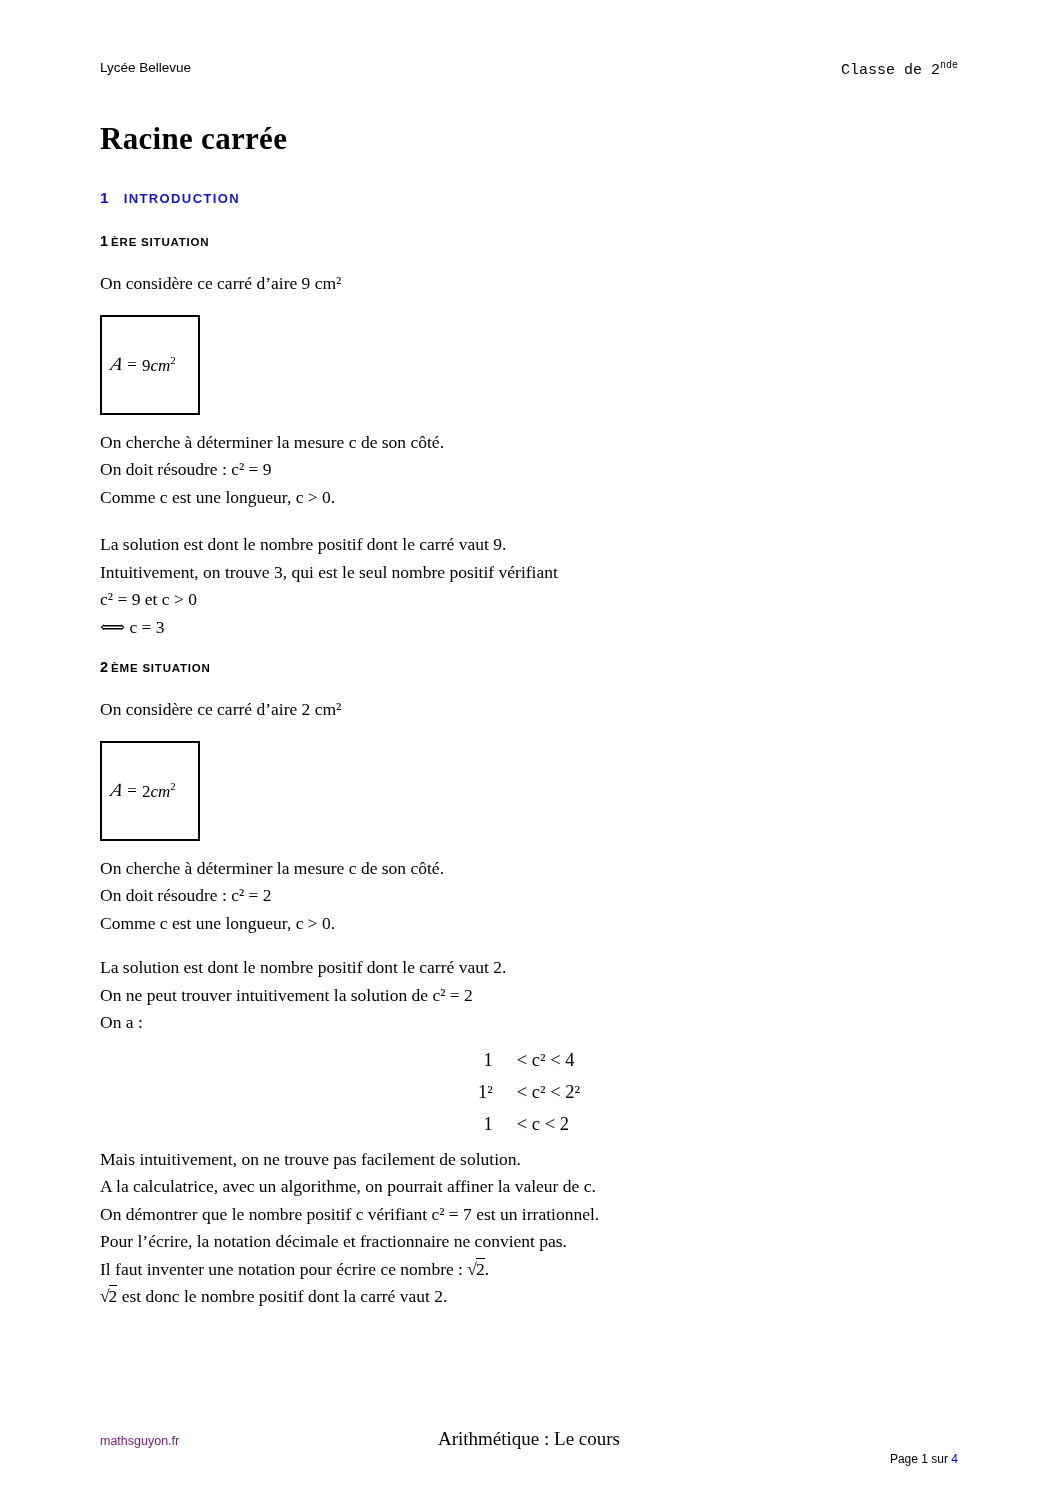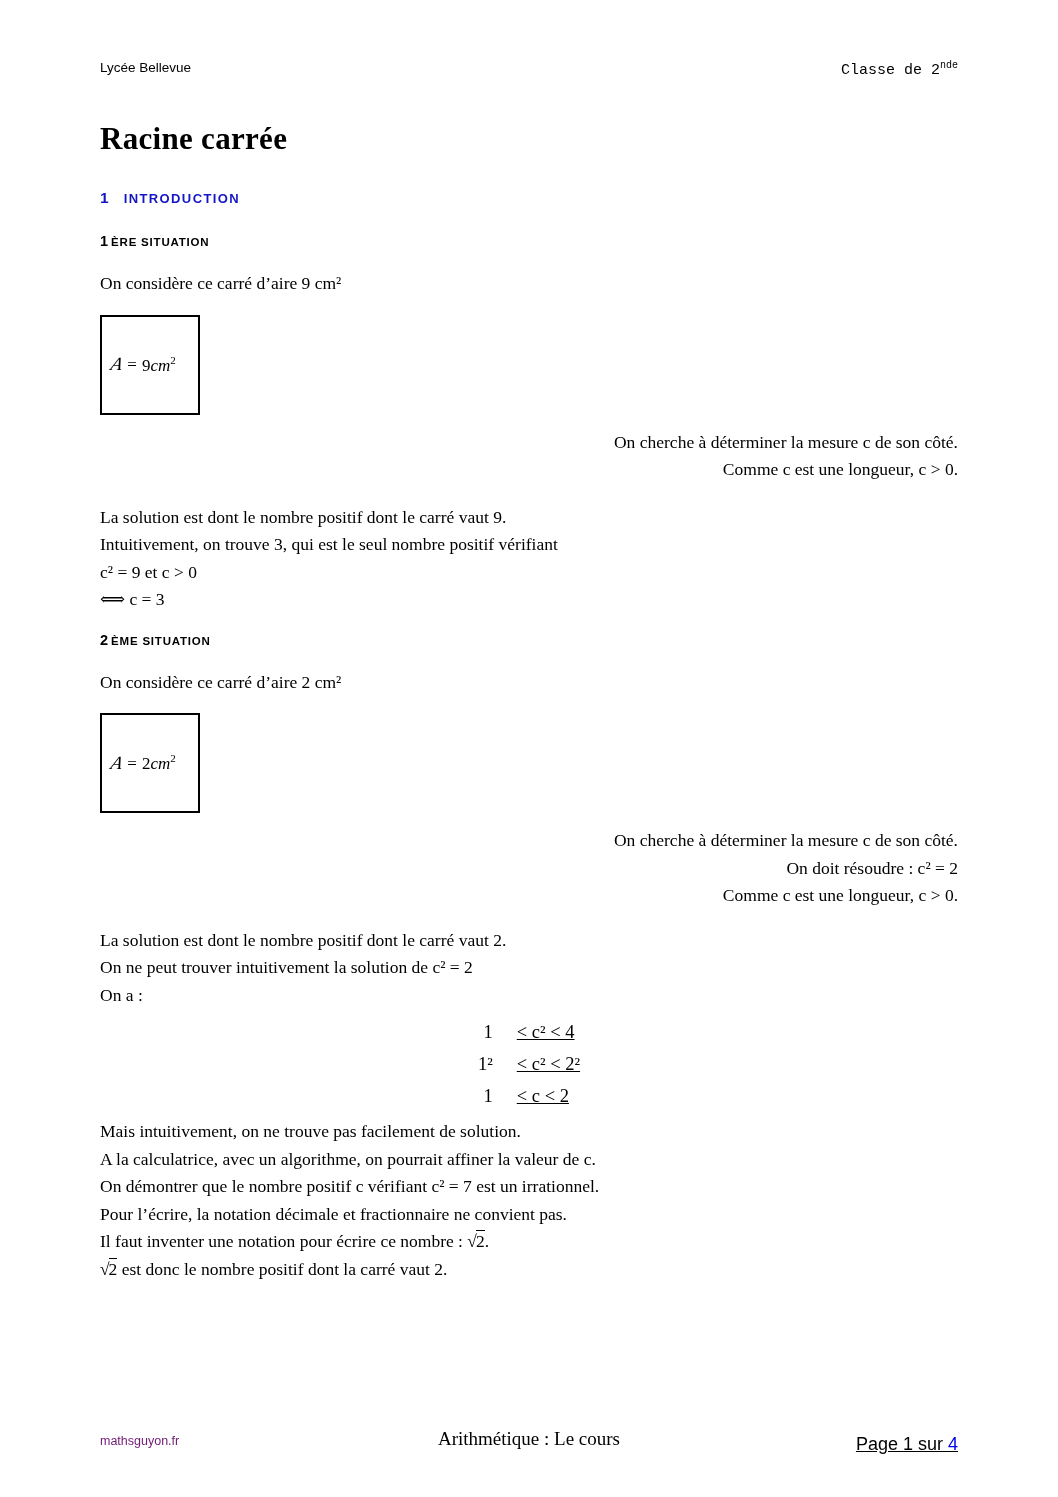--- a/index.html
+++ b/index.html
@@ -31,53 +31,53 @@
          font-family:"Liberation Sans","DejaVu Sans",sans-serif; font-weight:bold; color:#000; }
   .sub-num { font-size:14.5px; }
   .sub-rest { font-size:11.5px; letter-spacing:.8px; }
   .sub1 { margin-top:26px; }
   .sub2 { margin-top:18px; }
 
   
   .line { font-size:17.5px; line-height:27.5px; }
   .intro-line { margin-top:21px; }
   .para { }
-  .p-m14 { margin-top:14px;text-align:right; }
+  .p-m14 { margin-top:14px; }
   .p-m17 { margin-top:17px; }
   .p-m20 { margin-top:20px; }
   .p-m8  { margin-top:8px;  }
 
   
   .sq { margin-top:17px; width:100px; height:100px; border:2.5px solid #000;
         display:flex; align-items:center; }
   .sq-label { font-size:17px; padding-left:9px; white-space:nowrap; }
   .scriptA { display:inline-block; font-style:italic; font-size:18.5px;
              transform:skewX(-14deg); font-weight:500; }
   .sq-eq { margin:0 5px; }
   .it { font-style:italic; }
   .sq-label sup { font-size:11px; }
 
   
   .eqs { margin-top:10px; }
   .eq-grid { display:grid; grid-template-columns:auto auto; column-gap:24px; row-gap:5px;
              justify-content:center; font-size:18.5px; line-height:27px; }
   .eq-l { text-align:right; }
-  .eq-r { text-align:left;text-decoration:underline; }
+  .eq-r { text-align:left; }
 
   
   .sqrt-sym { letter-spacing:-1px; }
   .rad { border-top:1.5px solid #000; padding-top:0px; }
 
   
   .footer { position:absolute; left:100px; right:100px; top:1428px; height:26px; }
   .f-center { position:absolute; left:0; right:0; top:0; text-align:center; font-size:19px; }
   .f-left { position:absolute; left:0; top:6px; font-family:"Liberation Sans","DejaVu Sans",sans-serif;
             font-size:12.5px; color:#701a75; cursor:pointer; }
-  .f-right { position:absolute; right:0; top:6px; font-family:"Liberation Sans","DejaVu Sans",sans-serif;
-             font-size:18px;text-decoration:underline; }
+  .f-right { position:absolute; right:0; top:24px; font-family:"Liberation Sans","DejaVu Sans",sans-serif;
+             font-size:12px; }
   .blue { color:#0000ee; }
 </style>
 </head>
 <body>
 
 <div class="page">
   <div class="content">
 
     <div class="hdr">
       <span class="hdr-left">Lycée Bellevue</span>
@@ -97,20 +97,21 @@
     </div>
 
     <div class="line intro-line">On considère ce carré d’aire 9 cm²</div>
 
     <div class="sq">
       <span class="sq-label"><span class="scriptA">A</span><span class="sq-eq">=</span><span>9</span><span class="it">cm</span><sup>2</sup></span>
     </div>
 
     <div class="para p-m14">
       <div class="line">On cherche à déterminer la mesure c de son côté.</div>
+      <div class="line">On doit résoudre : c² = 9</div>
       <div class="line">Comme c est une longueur, c &gt; 0.</div>
     </div>
 
     <div class="para p-m20">
       <div class="line">La solution est dont le nombre positif dont le carré vaut 9.</div>
       <div class="line">Intuitivement, on trouve 3, qui est le seul nombre positif vérifiant</div>
       <div class="line">c² = 9 et c &gt; 0</div>
       <div class="line">⟺ c = 3</div>
     </div>
 

